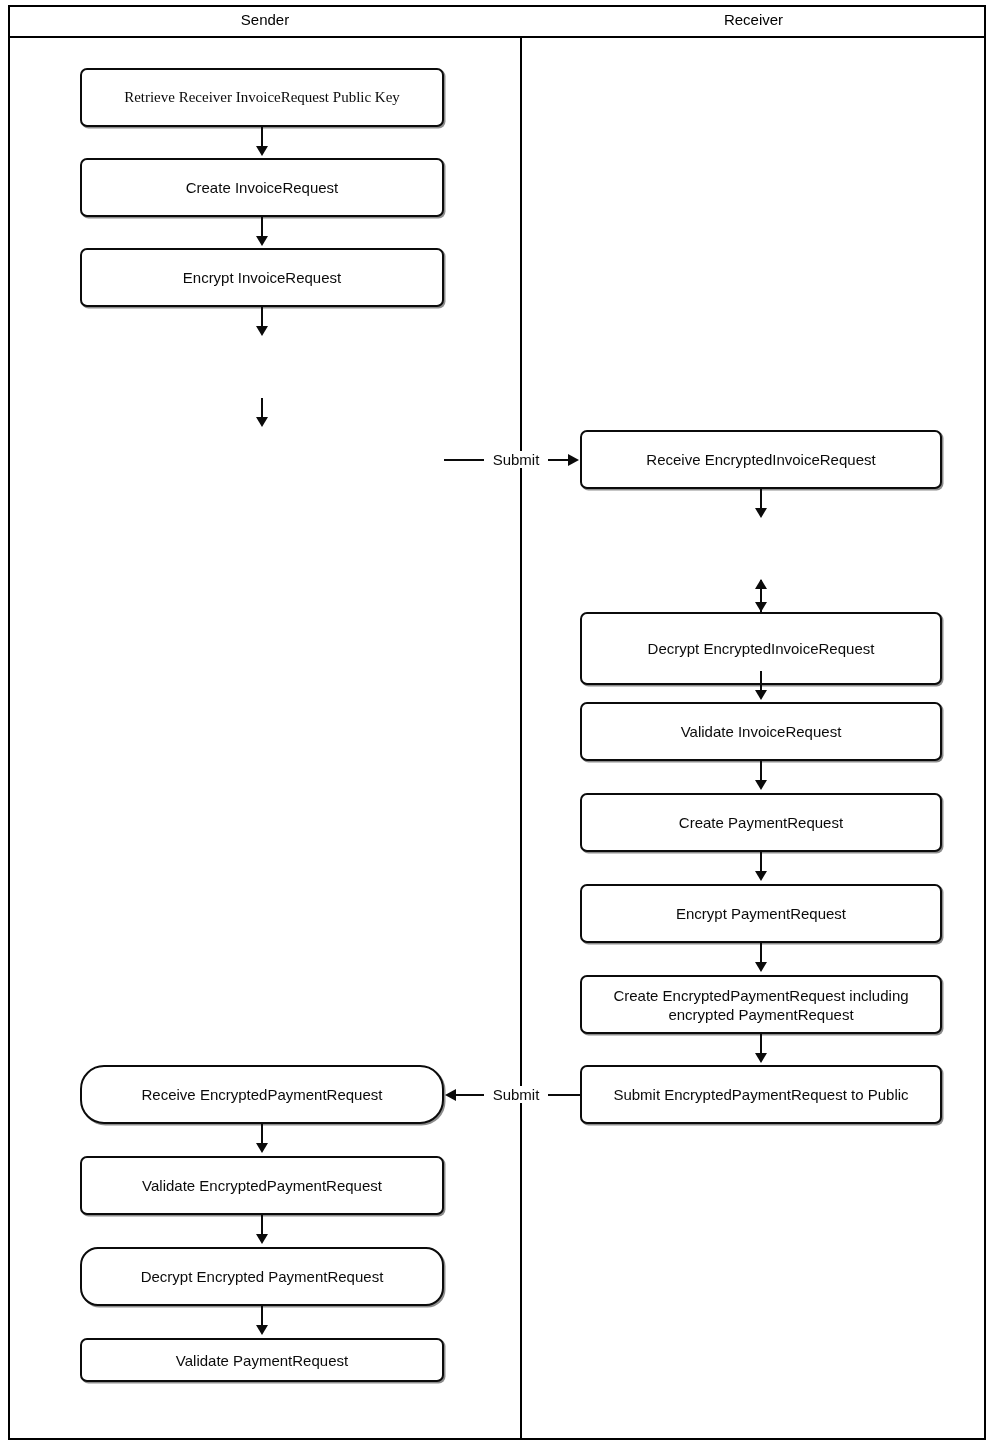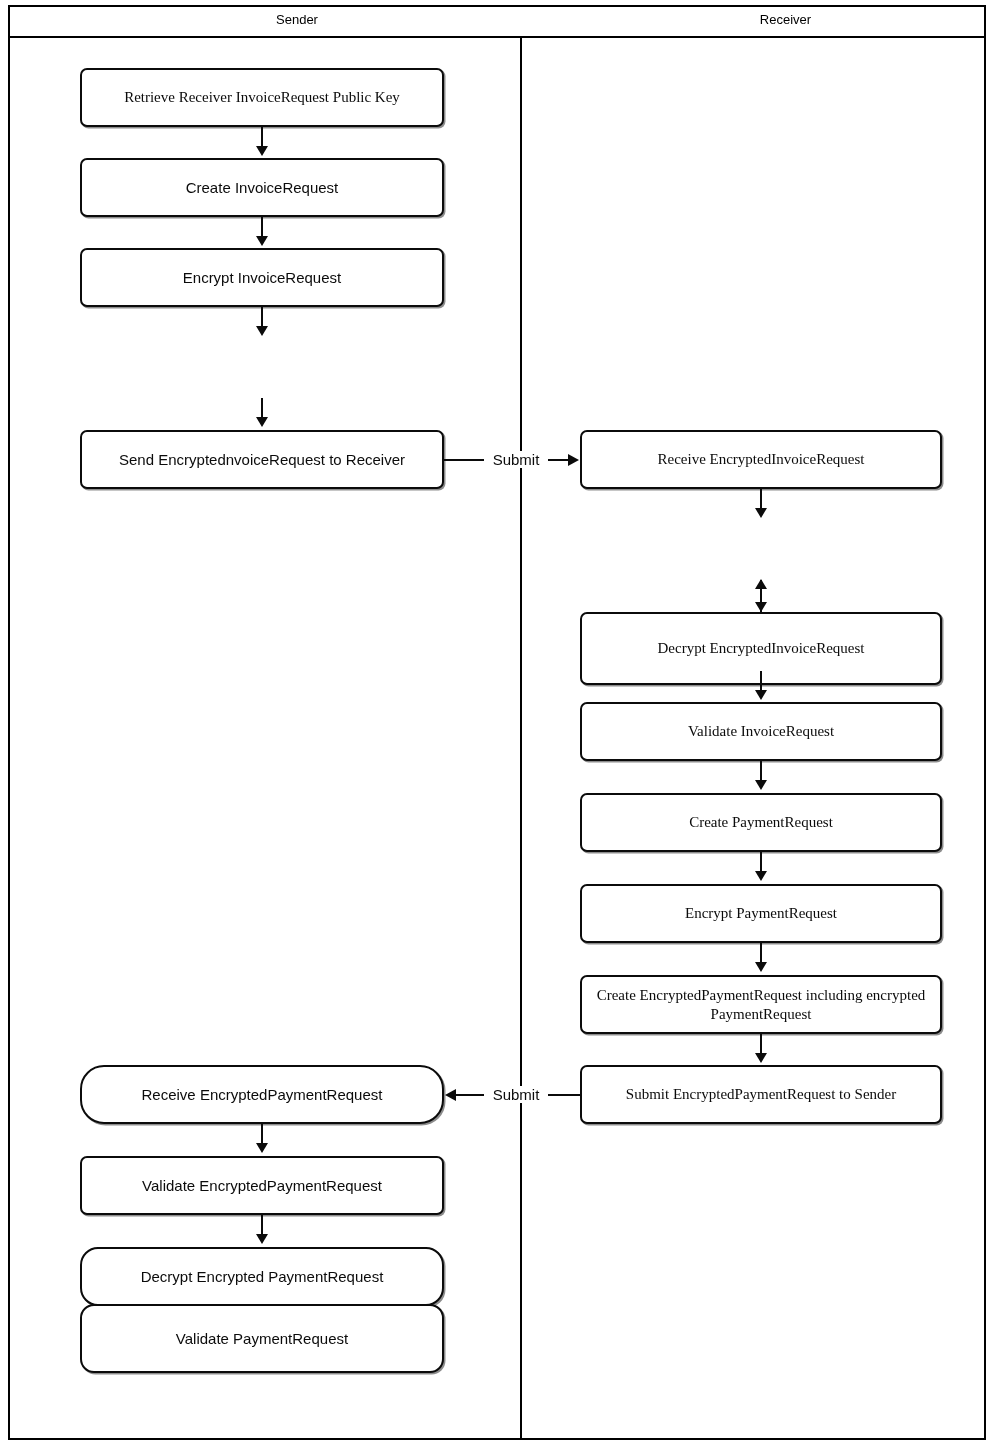--- a/index.html
+++ b/index.html
@@ -40,25 +40,24 @@
     width: 978px;
     height: 0;
     border-top: 2px solid #000000;
   }
 
   .lane-title {
     position: absolute;
     top: 10px;
     height: 20px;
     line-height: 20px;
-    font-size: 13px;
+    font-size: 15px;
     text-align: center;
     color: #000000;
     white-space: nowrap;
-    margin-left: 32px;
   }
   .lane-title.sender   { left: 10px;  width: 510px; }
   .lane-title.receiver { left: 523px; width: 461px; }
 
   
   .lane-divider {
     position: absolute;
     left: 520px;
     top: 37px;
     width: 0;
@@ -77,21 +76,21 @@
     align-items: center;
     justify-content: center;
     text-align: center;
     font-size: 15px;
     line-height: 19px;
     color: #0b0b0b;
     padding: 2px 8px;
     box-shadow: 1.5px 1.5px 0 rgba(0,0,0,0.45);
   }
   .node.sender   { left: 80px;  width: 364px; }
-  .node.receiver { left: 580px; width: 362px; font-family: Liberation Serif, serif; }
+  .node.receiver { left: 580px; width: 362px; }
   .node .node-label { display: block; }
 
   
   .conn-v {
     position: absolute;
     width: 0;
     border-left: 2px solid #0b0b0b;
   }
   .arrow-down, .arrow-up {
     position: absolute;
@@ -156,23 +155,20 @@
 
   <div class="node sender" style="top:248px;height:59px;">
     <span class="node-label">Encrypt InvoiceRequest</span>
   </div>
   <div class="conn-v" style="left:261px;top:307px;height:21px;"></div>
   <div class="arrow-down" style="left:256px;top:326px;"></div>
 
   <div class="conn-v" style="left:261px;top:398px;height:21px;"></div>
   <div class="arrow-down" style="left:256px;top:417px;"></div>
 
-  <div class="node sender" style="top:430px;height:59px;">
-    <span class="node-label">Send EncryptednvoiceRequest to Receiver</span>
-  </div>
 
   <div class="conn-h" style="left:444px;top:459px;width:125px;"></div>
   <div class="arrow-right" style="left:568px;top:454px;"></div>
   <div class="edge-label" style="left:484px;top:451px;width:60px;">Submit</div>
 
   <div class="node receiver" style="top:430px;height:59px;">
     <span class="node-label">Receive EncryptedInvoiceRequest</span>
   </div>
   <div class="conn-v" style="left:760px;top:489px;height:21px;"></div>
   <div class="arrow-down" style="left:755px;top:508px;"></div>
@@ -206,21 +202,21 @@
   <div class="conn-v" style="left:760px;top:943px;height:21px;"></div>
   <div class="arrow-down" style="left:755px;top:962px;"></div>
 
   <div class="node receiver" style="top:975px;height:59px;">
     <span class="node-label">Create EncryptedPaymentRequest including encrypted PaymentRequest</span>
   </div>
   <div class="conn-v" style="left:760px;top:1034px;height:21px;"></div>
   <div class="arrow-down" style="left:755px;top:1053px;"></div>
 
   <div class="node receiver" style="top:1065px;height:59px;">
-    <span class="node-label">Submit EncryptedPaymentRequest to Sender</span>
+    <span class="node-label">Submit EncryptedPaymentRequest to Public</span>
   </div>
 
   <div class="conn-h" style="left:456px;top:1094px;width:124px;"></div>
   <div class="arrow-left" style="left:445px;top:1089px;"></div>
   <div class="edge-label" style="left:484px;top:1086px;width:60px;">Submit</div>
 
   <div class="node sender" style="top:1065px;height:59px;border-radius:24px;">
     <span class="node-label">Receive EncryptedPaymentRequest</span>
   </div>
   <div class="conn-v" style="left:261px;top:1124px;height:21px;"></div>
@@ -231,17 +227,17 @@
   </div>
   <div class="conn-v" style="left:261px;top:1215px;height:21px;"></div>
   <div class="arrow-down" style="left:256px;top:1234px;"></div>
 
   <div class="node sender" style="top:1247px;height:59px;border-radius:18px;">
     <span class="node-label">Decrypt Encrypted PaymentRequest</span>
   </div>
   <div class="conn-v" style="left:261px;top:1306px;height:21px;"></div>
   <div class="arrow-down" style="left:256px;top:1325px;"></div>
 
-  <div class="node sender" style="top:1304px;height:69px;border-radius:14px;">
+  <div class="node sender" style="top:1338px;height:44px;">
     <span class="node-label">Validate PaymentRequest</span>
   </div>
 
 </div>
 
 </body></html>

